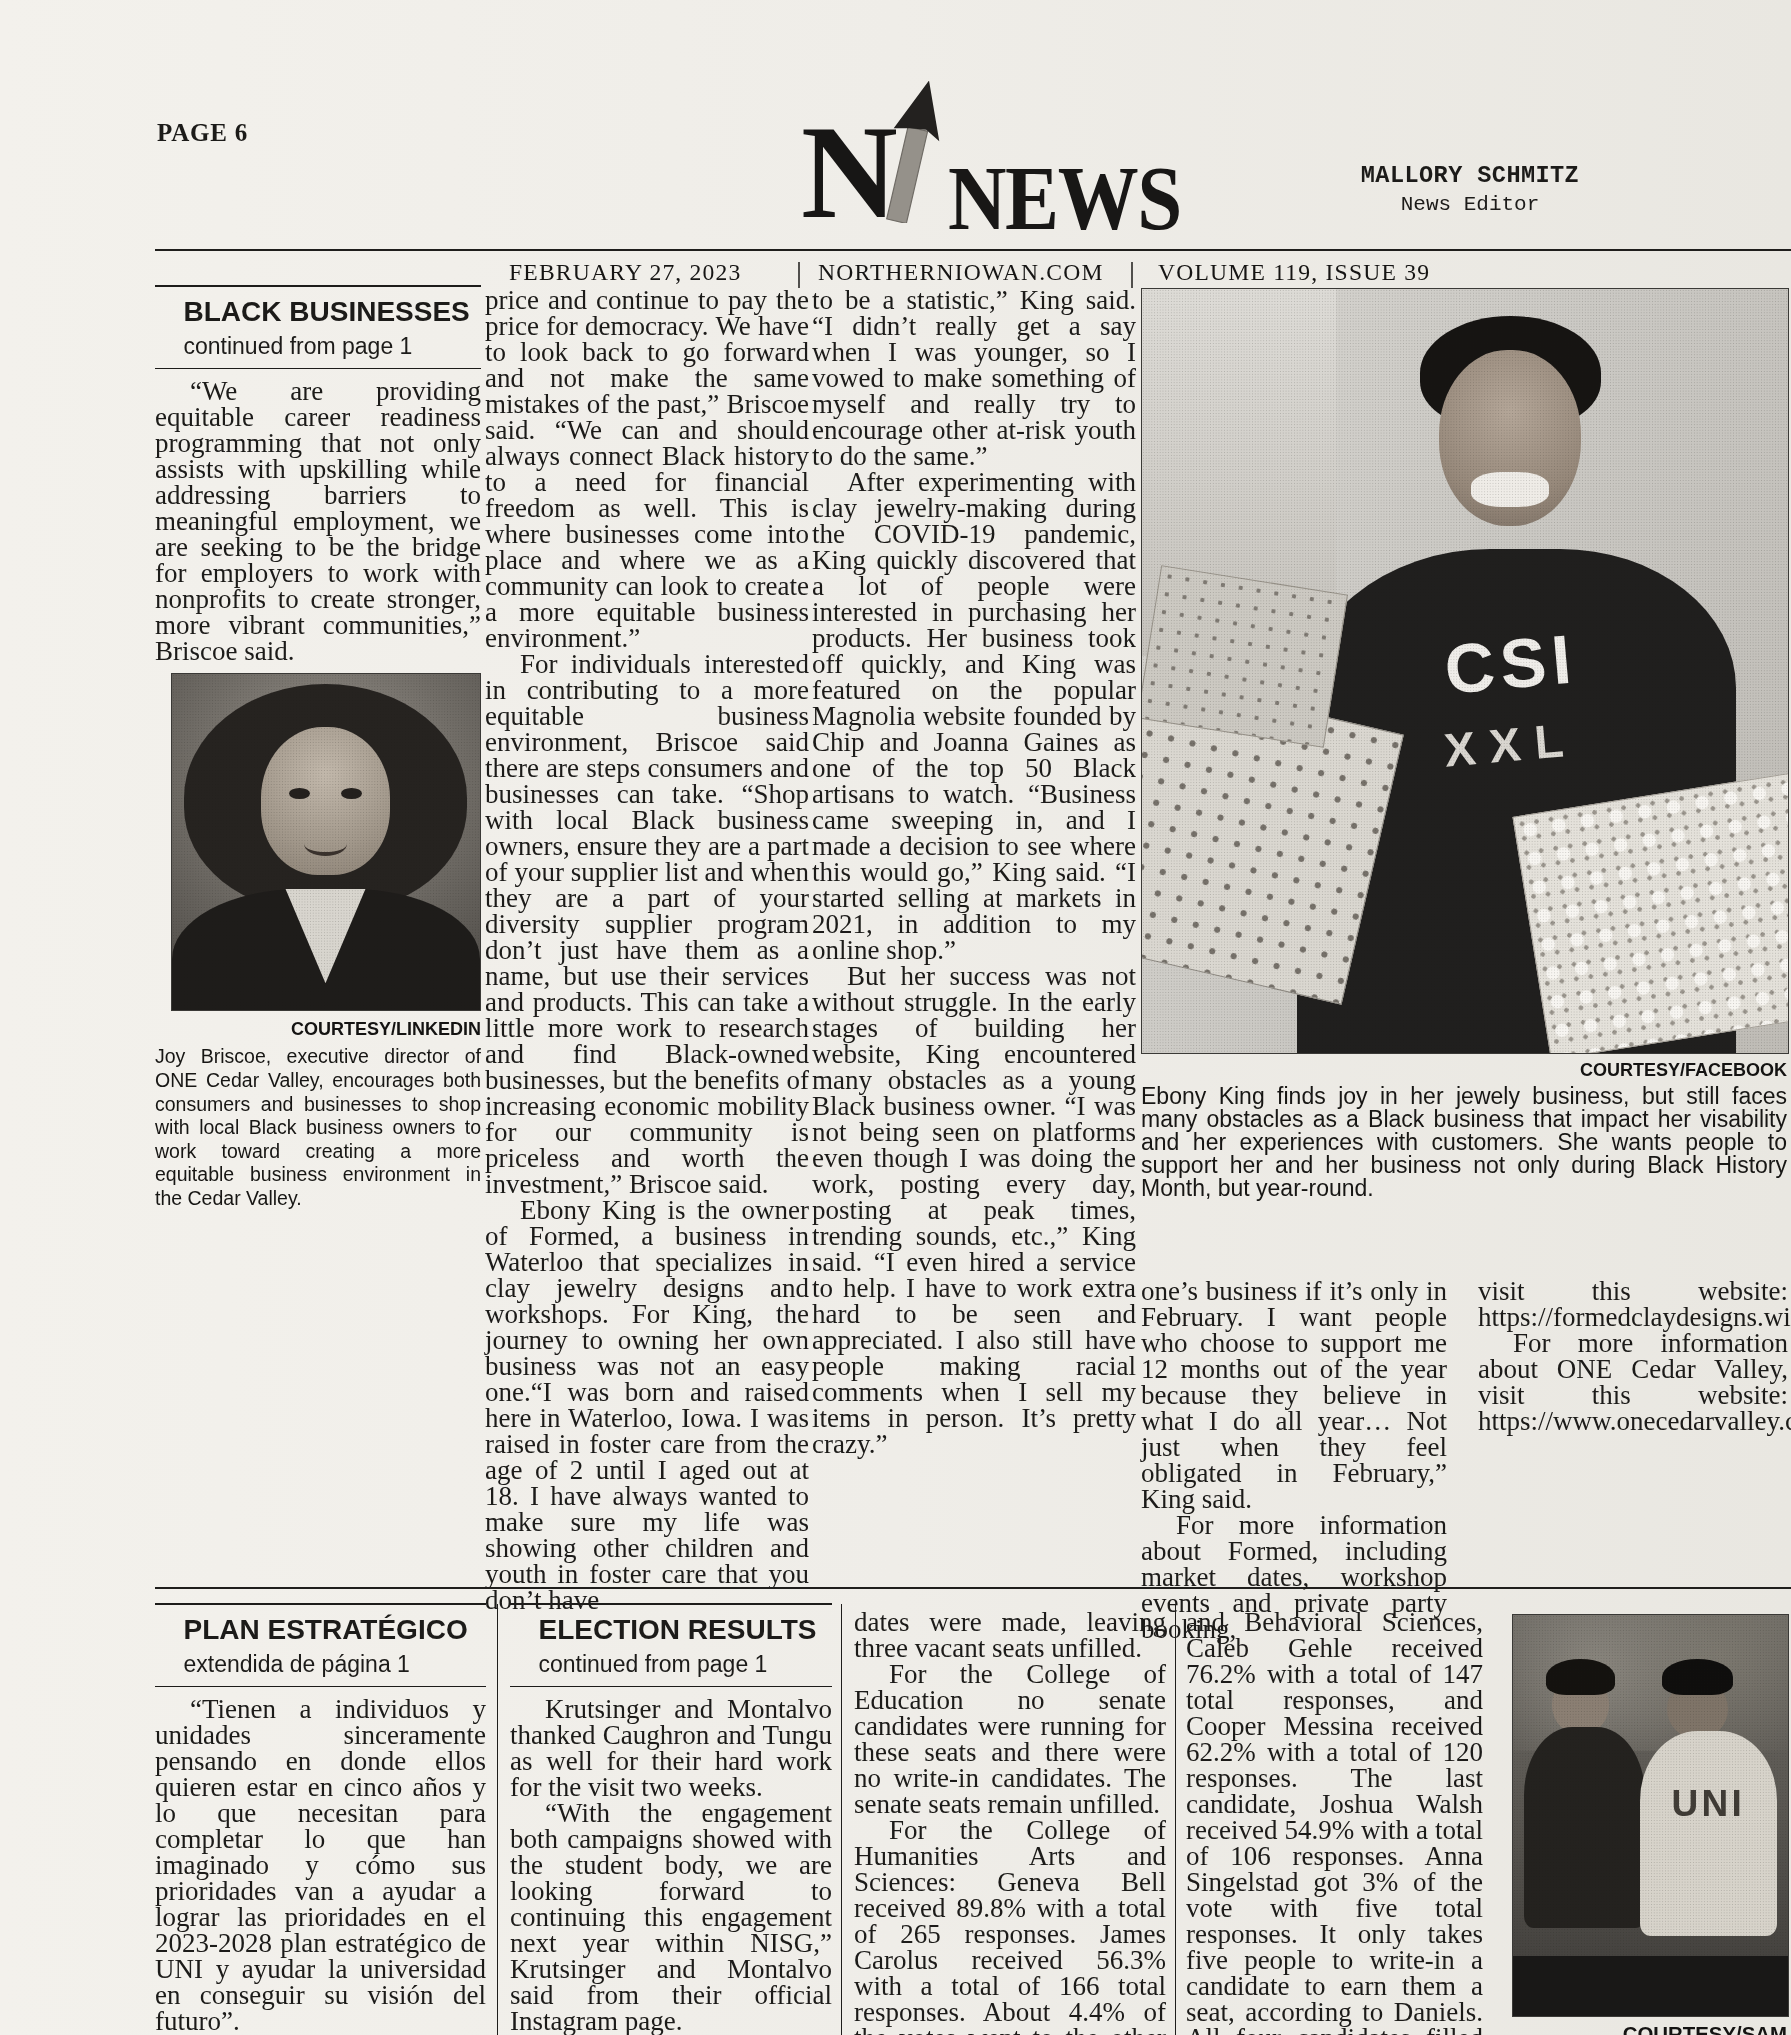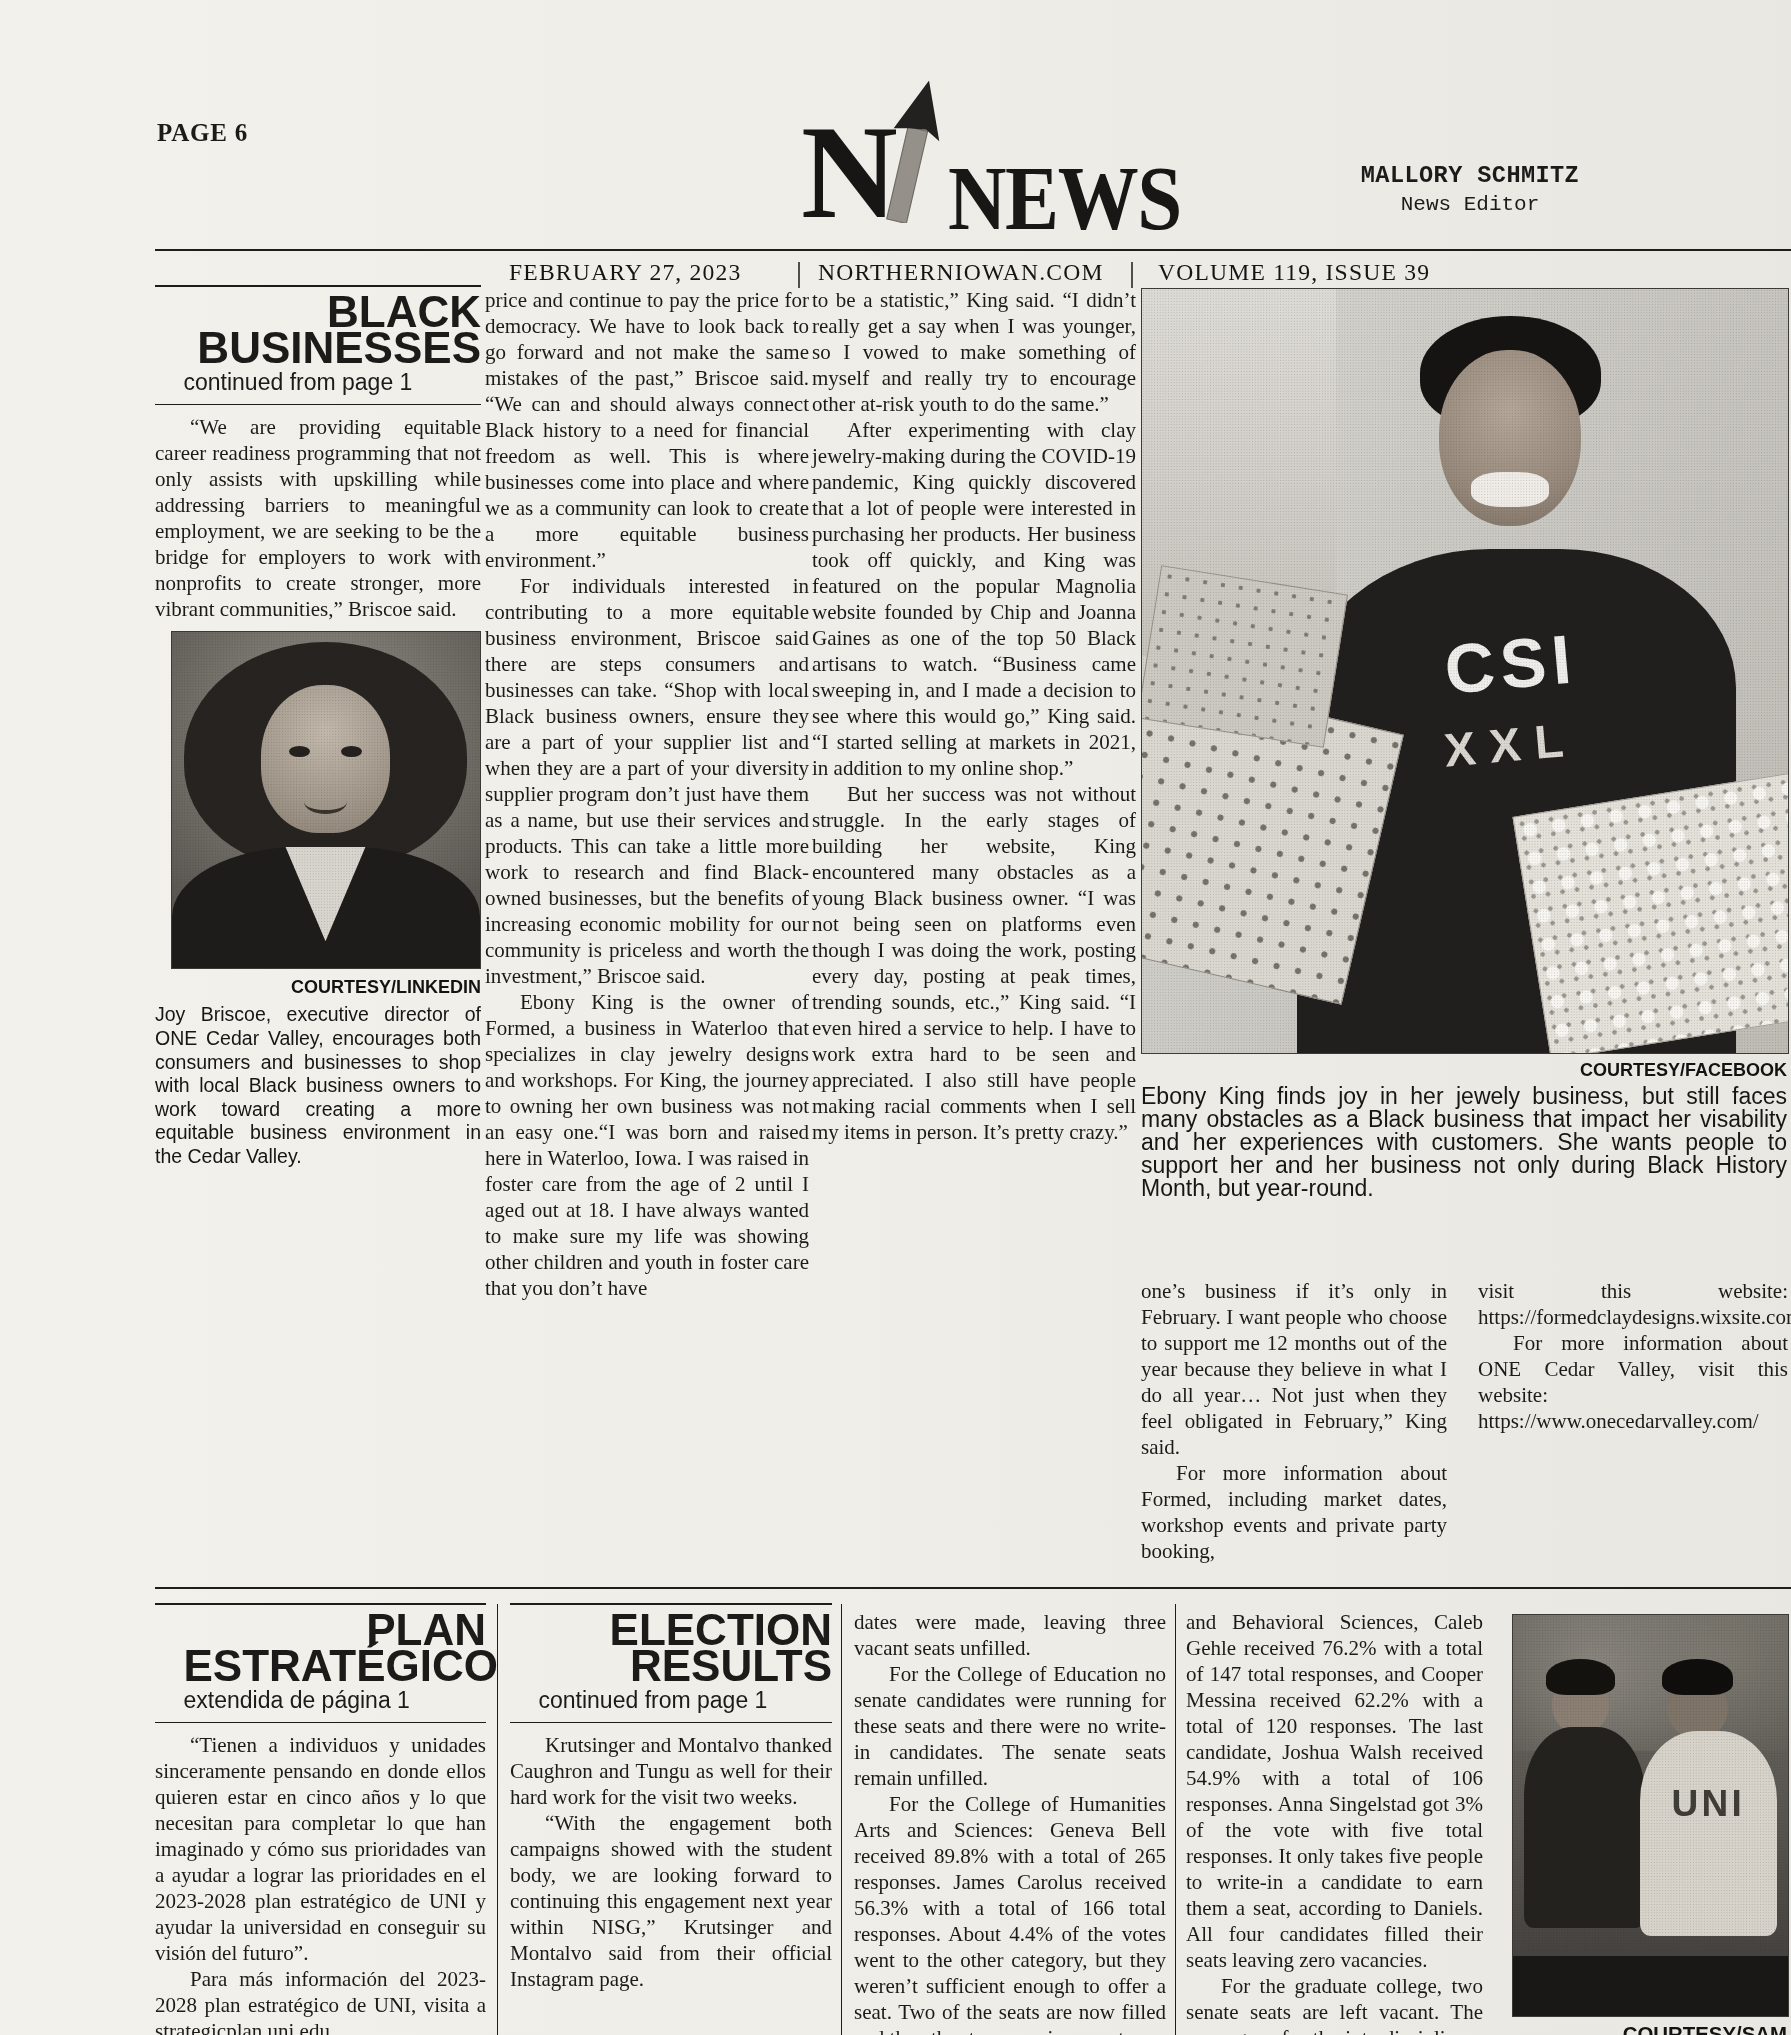--- a/index.html
+++ b/index.html
@@ -15,24 +15,24 @@
   .logo-n{font-family:"Liberation Serif",serif;font-weight:bold;font-size:134px;line-height:134px;color:#171615;}
   .news-title{font-family:"Liberation Serif",serif;font-weight:bold;font-size:92px;line-height:94px;
     letter-spacing:-1.6px;transform:scaleX(.88);transform-origin:left top;color:#181716;}
   .editor-block{text-align:center;font-family:"Liberation Sans",sans-serif;}
   .editor-name{font-weight:bold;font-size:23.6px;letter-spacing:0.4px;}
   .editor-title{font-size:21px;margin-top:4.1px;}
   .dateline{font-family:"Liberation Serif",serif;font-size:23.6px;letter-spacing:1.2px;color:#161514;white-space:nowrap;}
   .datepipe{font-size:30px;font-weight:400;}
   
   .hbox{border-top:2.4px solid #1d1c1a;border-bottom:1.6px solid #1d1c1a;padding:7.3px 0 9px 28.5px;}
-  .htitle{font-family:"Liberation Sans",sans-serif;font-weight:bold;font-size:44px;letter-spacing:0px;line-height:36px;text-align:right;}
+  .htitle{font-family:"Liberation Sans",sans-serif;font-weight:bold;font-size:28px;letter-spacing:0px;line-height:36px;}
   .hsub{font-family:"Liberation Sans",sans-serif;font-size:23px;line-height:25px;margin-top:3.3px;}
   
-  .bp{font-size:21px;line-height:26px;text-align:justify;text-indent:35px;margin:0;}
+  .bp{font-size:27px;line-height:26px;text-align:justify;text-indent:35px;margin:0;}
   .noind{text-indent:0;}
   
   .photo{position:absolute;overflow:hidden;border:1.2px solid #3a3936;}
   .photo .shape{position:absolute;}
   .ht::after{content:"";position:absolute;inset:0;
     background-image:radial-gradient(circle,rgba(25,24,22,.20) 0.7px,transparent 0.9px);
     background-size:2.8px 2.8px;pointer-events:none;}
   .credit{font-family:"Liberation Sans",sans-serif;font-weight:bold;font-size:18px;text-align:right;color:#141312;}
   .caption{font-family:"Liberation Sans",sans-serif;text-align:justify;color:#171614;}
 </style>

